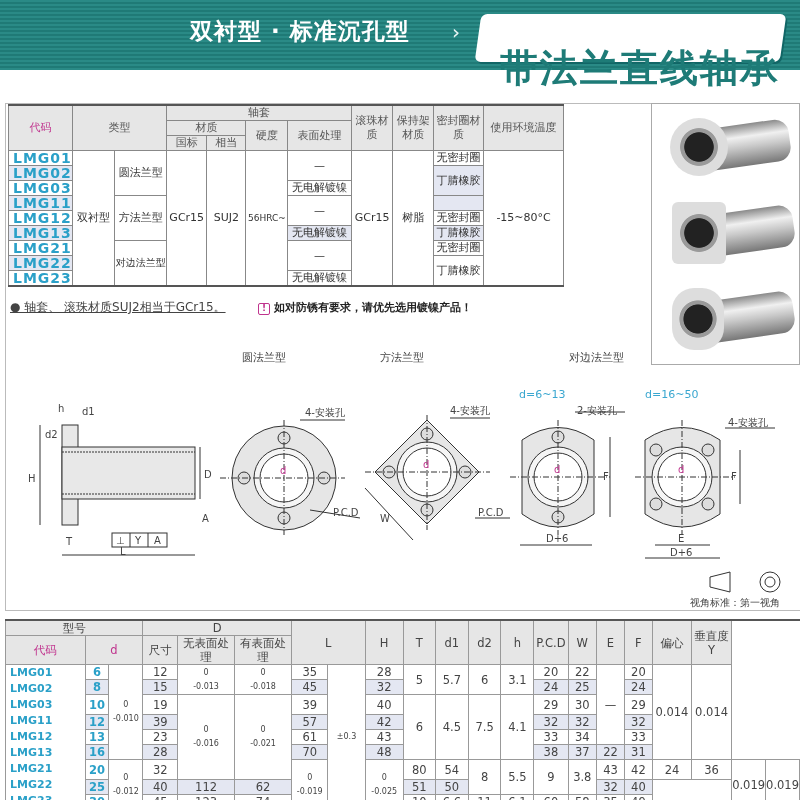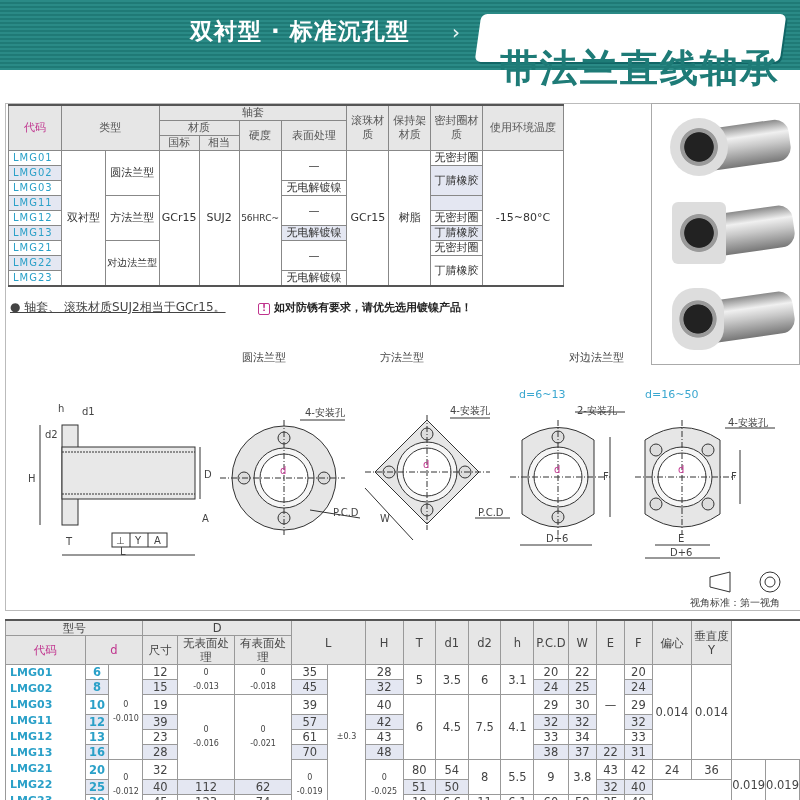--- a/index.html
+++ b/index.html
@@ -11,21 +11,21 @@
   .banner .titlebox { position: absolute; left: 478px; top: 14px; width: 305px; height: 48px; background: #fff; border-radius: 6px;
     transform: skewX(-8deg); box-shadow: 2px 2px 0 #166; }
   .banner .title { position: absolute; left: 500px; top: 19px; font-size: 38px; font-weight: bold; color: #1e7b77; letter-spacing: 2px; margin-top: 24px; }
 
   .frame { position: absolute; left: 5px; top: 103px; width: 795px; height: 508px; border: 1px solid #bbb; border-right: none; }
   table { border-collapse: collapse; }
   .t1 { position: absolute; left: 8px; top: 104px; width: 556px; font-size: 11px; }
   .t1 th, .t1 td { border: 1px solid #888; text-align: center; padding: 0; height: 15px; line-height: 14px; }
   .t1 th { background: #e6e6e6; color: #555; font-weight: normal; }
   .t1 { border-top: 2px solid #555; border-bottom: 2px solid #555; }
-  .t1 .code { color: #2aa0c8; font-weight: normal; text-align: left; padding-left: 4px; font-size: 10px; letter-spacing: 1px; }
+  .t1 .code { color: #2aa0c8; font-weight: bold; text-align: left; padding-left: 4px; font-size: 14px; letter-spacing: 1px; }
   .t1 tr.s td { background: #e4e7f2; }
   .t1 td.w { background: #fff !important; }
   .magenta { color: #c0348e !important; }
 
   .notes { position: absolute; left: 10px; top: 300px; font-size: 12px; color: #444; line-height: 14px; text-decoration: underline; }
   .warn { position: absolute; left: 258px; top: 300px; font-size: 11px; font-weight: bold; color: #222; }
   .warn .ic { display: inline-block; width: 12px; height: 12px; border: 1.5px solid #c0348e; border-radius: 2px; color: #c0348e; font-size: 9px; line-height: 9px; text-align: center; margin-right: 4px; }
 
   .photo { position: absolute; left: 651px; top: 103px; width: 149px; height: 262px; border: 1px solid #aaa; background: #fff; }
   .brg { position: absolute; }
@@ -341,21 +341,21 @@
     </td>
     <td class="dv">6</td>
     <td rowspan="6" class="w tol"><span>0</span><br><span>-0.010</span></td>
     <td>12</td>
     <td rowspan="2" class="w tol"><span>0</span><br><span>-0.013</span></td>
     <td rowspan="2" class="w tol"><span>0</span><br><span>-0.018</span></td>
     <td>35</td>
     <td rowspan="9" class="w tol">±0.3</td>
     <td>28</td>
     <td rowspan="2" class="w">5</td>
-    <td rowspan="2" class="w">3.5</td>
+    <td rowspan="2" class="w">5.7</td>
     <td rowspan="2" class="w">6</td>
     <td rowspan="2" class="w">3.1</td>
     <td>20</td>
     <td>22</td>
     <td rowspan="5" class="w">—</td>
     <td>20</td>
     <td rowspan="6" class="w">0.014</td>
     <td rowspan="6" class="w">0.014</td>
   </tr>
   <tr class="s">

